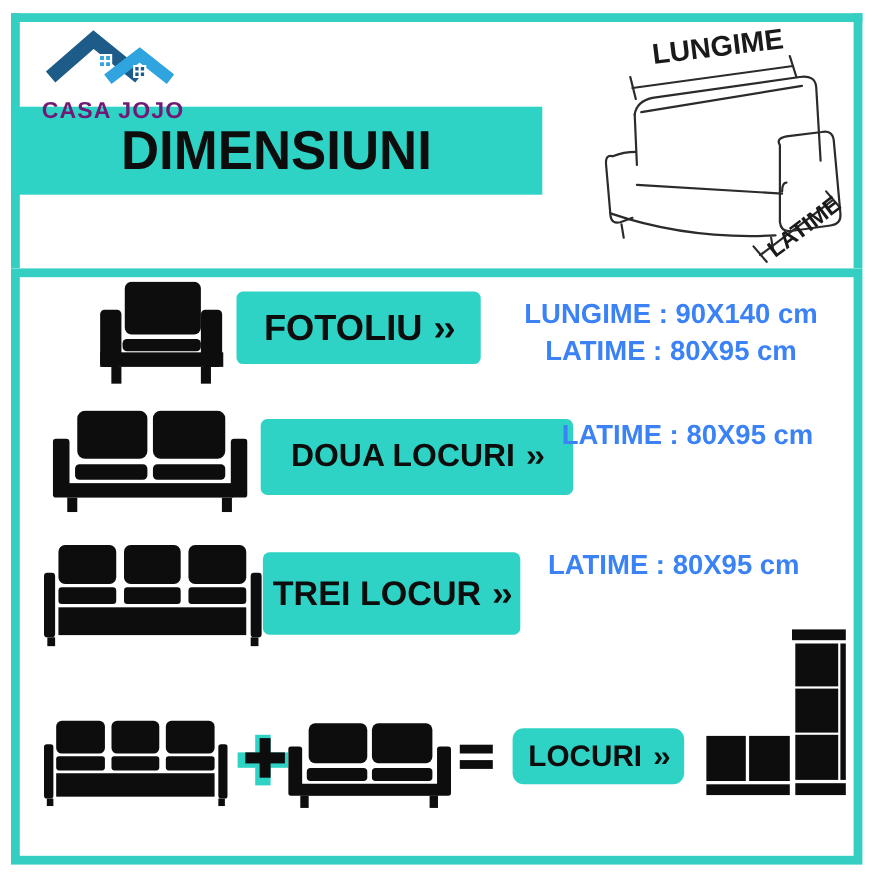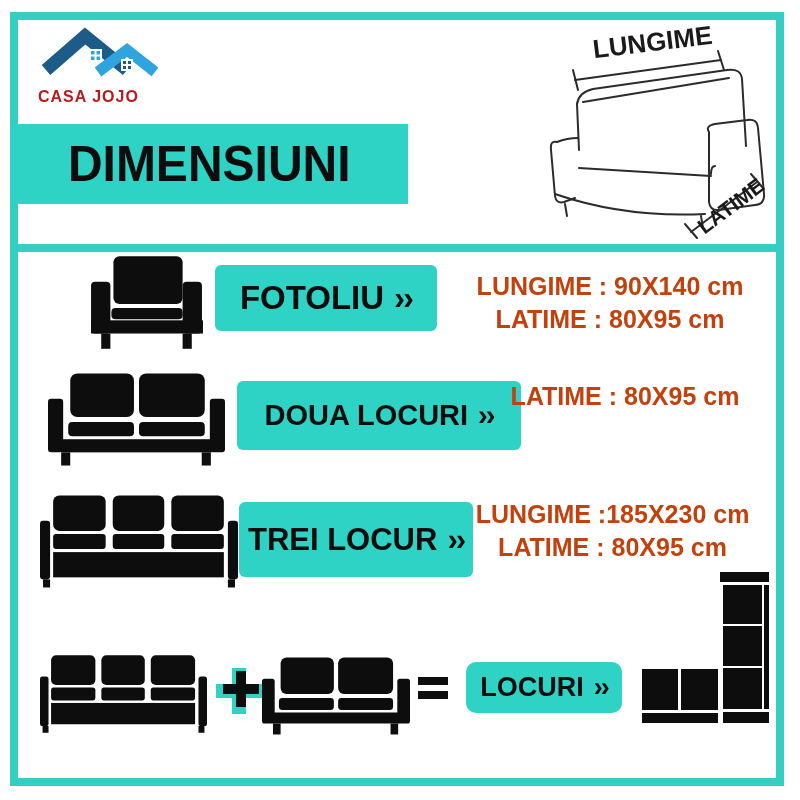--- a/index.html
+++ b/index.html
@@ -10,39 +10,39 @@
   
   .header-box{
     position:absolute;left:10px;top:12px;width:774px;height:232px;
     box-sizing:border-box;border:8px solid #35cec3;border-bottom:none;background:#fff;
   }
   .content-box{
     position:absolute;left:10px;top:244px;width:774px;height:542px;
     box-sizing:border-box;border:8px solid #35cec3;background:#fff;
   }
   .title-banner{
-    position:absolute;left:10px;top:97px;width:398px;height:80px;
-    background:#2ed3c5;display:flex;align-items:center;justify-content:center;z-index:5;margin-top:27px;
+    position:absolute;left:10px;top:97px;width:483px;height:80px;
+    background:#2ed3c5;display:flex;align-items:center;justify-content:center;z-index:5;
   }
   .title-banner span{
     font-size:50px;font-weight:800;letter-spacing:0px;color:#0d0d0d;
     transform:scaleX(.96);white-space:nowrap;
   }
   .logo{position:absolute;left:38px;top:24px;width:180px;z-index:6;}
-  .logo-text{font-size:16px;font-weight:800;color:#b91c1c;letter-spacing:1px;margin-top:2px;white-space:nowrap;}
+  .logo-text{font-size:21px;font-weight:800;color:#701a75;letter-spacing:1px;margin-top:2px;white-space:nowrap;}
   .sketch{position:absolute;left:505px;top:16px;z-index:6;}
   
   .rowicon{position:absolute;}
   .tag{
     position:absolute;background:#2ed3c5;border-radius:6px;
     display:flex;align-items:center;justify-content:center;white-space:nowrap;
     font-weight:800;color:#0d0d0d;
   }
   .tag .chev{margin-left:10px;letter-spacing:-2px;}
-  .dims{position:absolute;text-align:center;font-weight:700;color:#c2410c;white-space:nowrap;}
+  .dims{position:absolute;text-align:center;font-weight:700;color:#3b82f6;white-space:nowrap;}
   .dims div{font-size:25px;line-height:33px;}
   
   .plus{position:absolute;width:46px;height:46px;}
   .plus .t-v{position:absolute;left:16px;top:0;width:14px;height:46px;background:#2ed3c5;}
   .plus .t-h{position:absolute;left:0;top:16px;width:46px;height:14px;background:#2ed3c5;}
   .plus .b-v{position:absolute;left:20px;top:3px;width:10px;height:36px;background:#0d0d0d;}
   .plus .b-h{position:absolute;left:7px;top:16px;width:36px;height:10px;background:#0d0d0d;}
   .equals{position:absolute;width:30px;height:22px;}
   .equals div{width:30px;height:8px;background:#0d0d0d;margin-bottom:6px;}
 </style>
@@ -146,21 +146,20 @@
     <rect x="130" y="38" width="52" height="15" rx="3"></rect>
     <rect x="13" y="56" width="169" height="25"></rect>
     <rect x="3" y="83" width="7" height="8"></rect>
     <rect x="186" y="83" width="7" height="8"></rect>
   </svg>
   <div class="tag" style="left:221px;top:250px;width:234px;height:75px;font-size:31px">
     <span>TREI LOCUR</span>
     <span class="chev">››</span>
   </div>
   <div class="dims" style="left:437px;top:246px;width:315px">
-    <div>LUNGIME :185X230 cm</div>
     <div>LATIME : 80X95 cm</div>
   </div>
 
   <svg class="rowicon" style="left:22px;top:398px" width="167" height="88" viewBox="0 0 196 91" fill="#0d0d0d">
     <rect x="13" y="0" width="52" height="35" rx="6"></rect>
     <rect x="72" y="0" width="51" height="35" rx="6"></rect>
     <rect x="130" y="0" width="52" height="35" rx="6"></rect>
     <rect x="0" y="25" width="10" height="58" rx="3"></rect>
     <rect x="186" y="25" width="10" height="58" rx="3"></rect>
     <rect x="13" y="38" width="52" height="15" rx="3"></rect>

